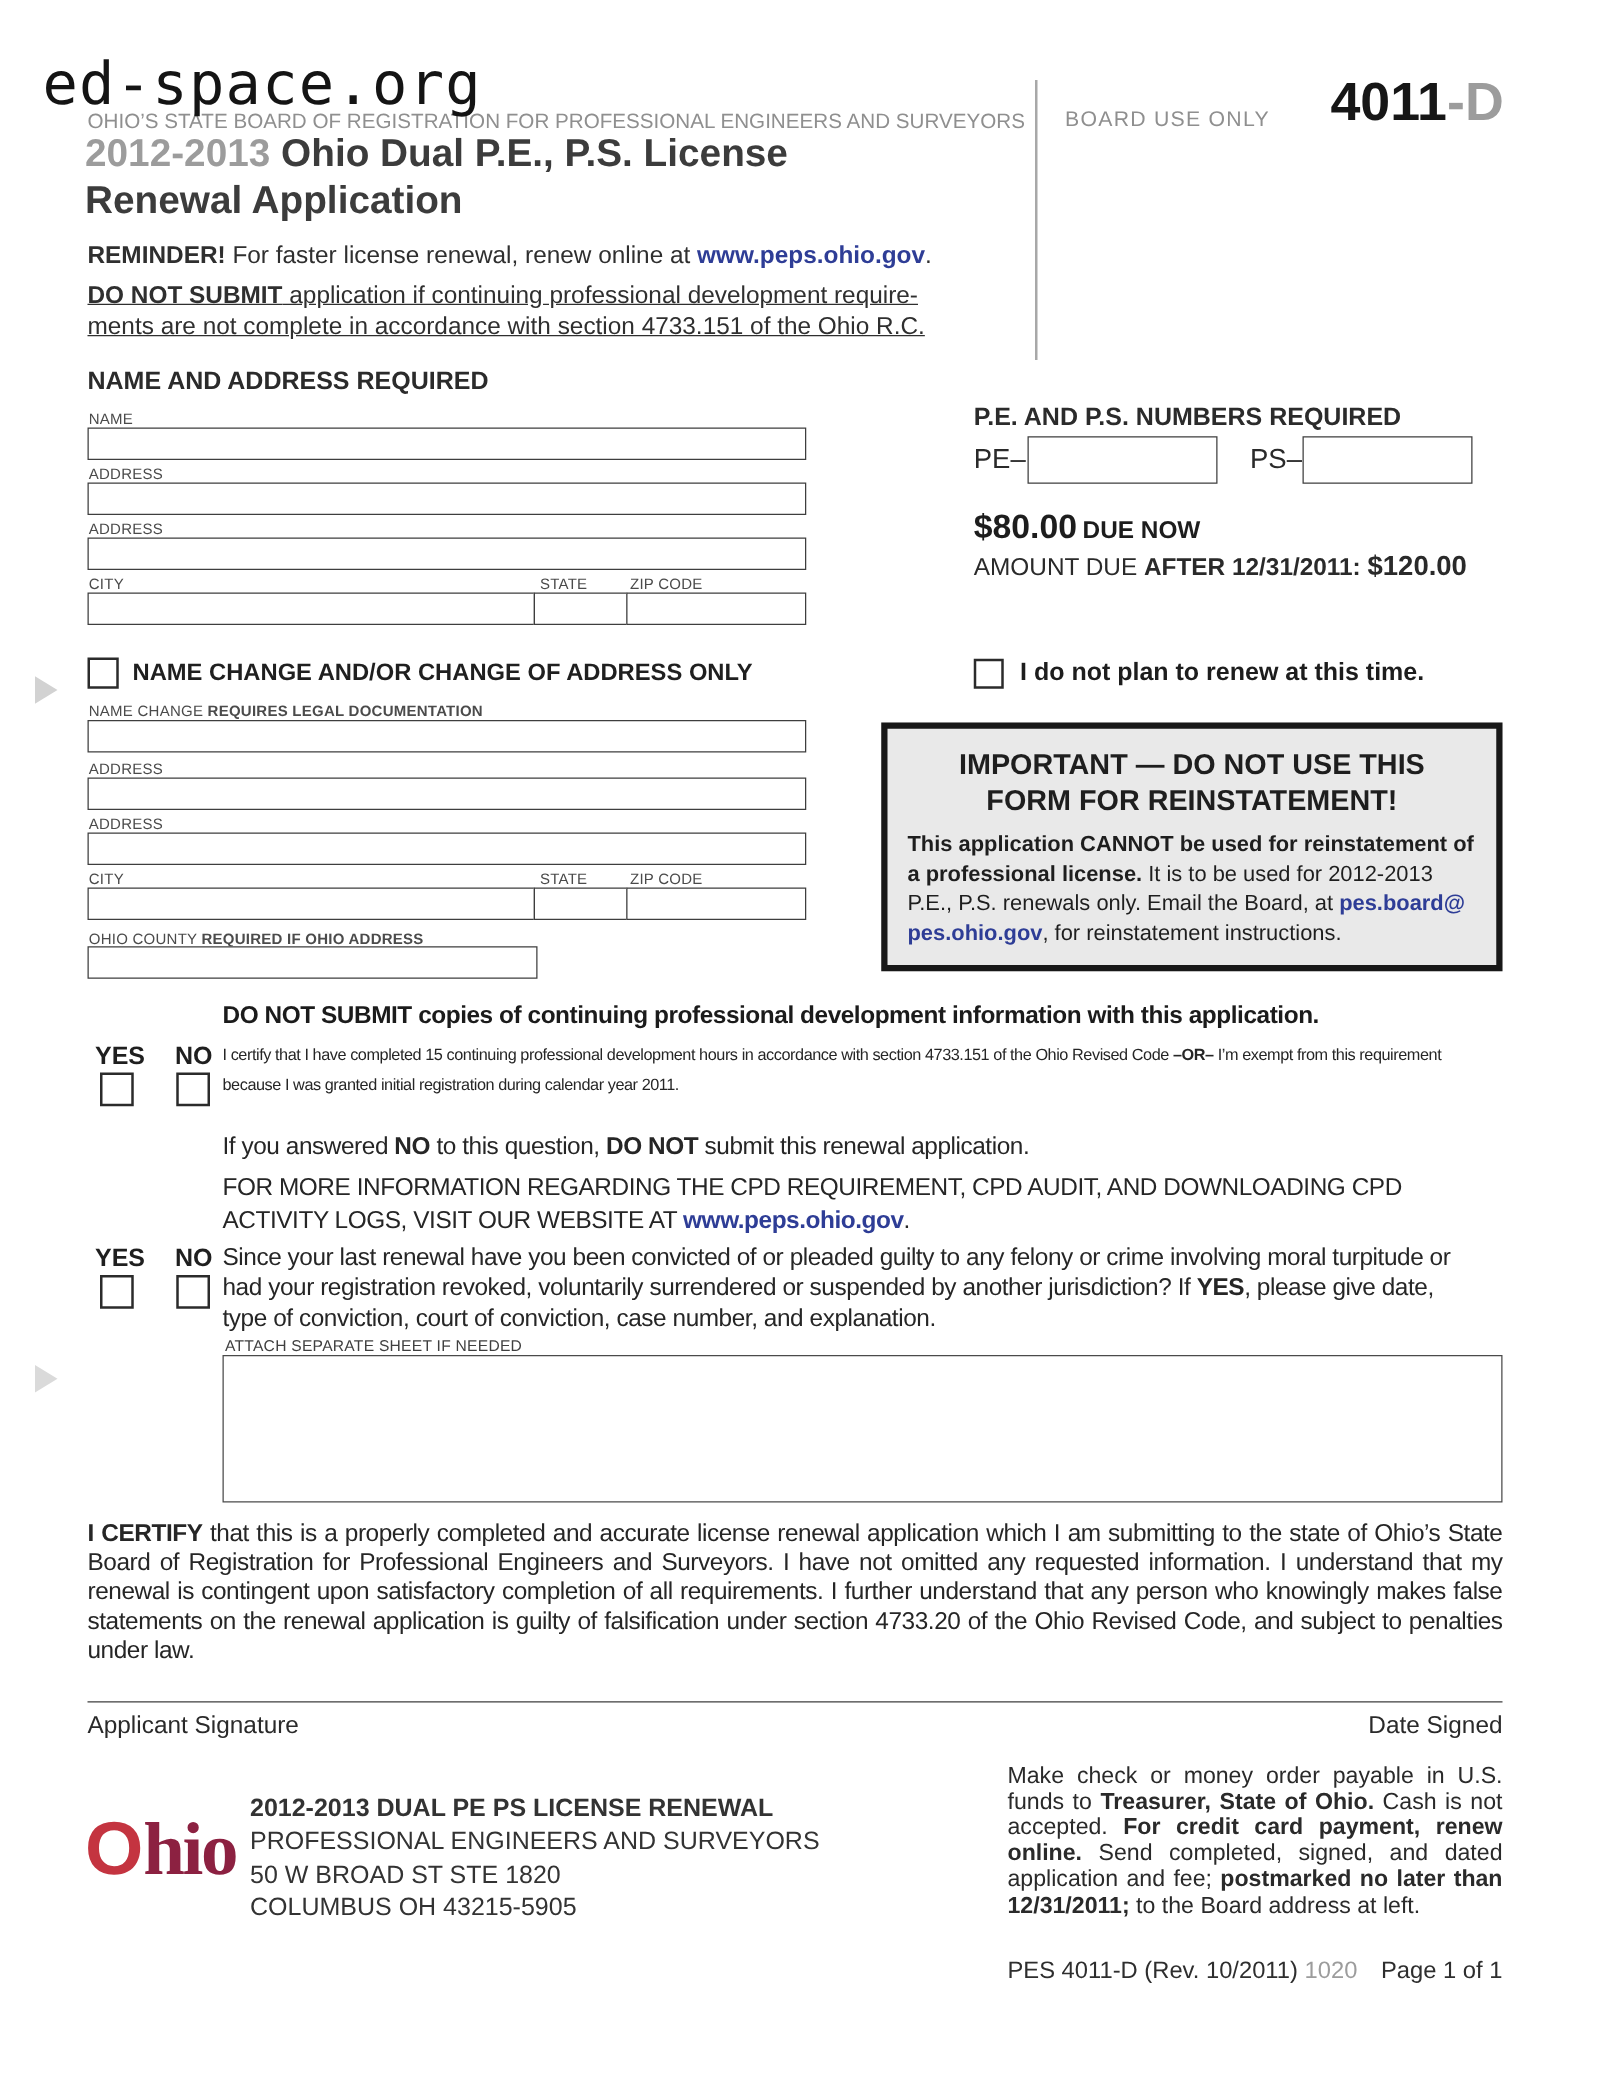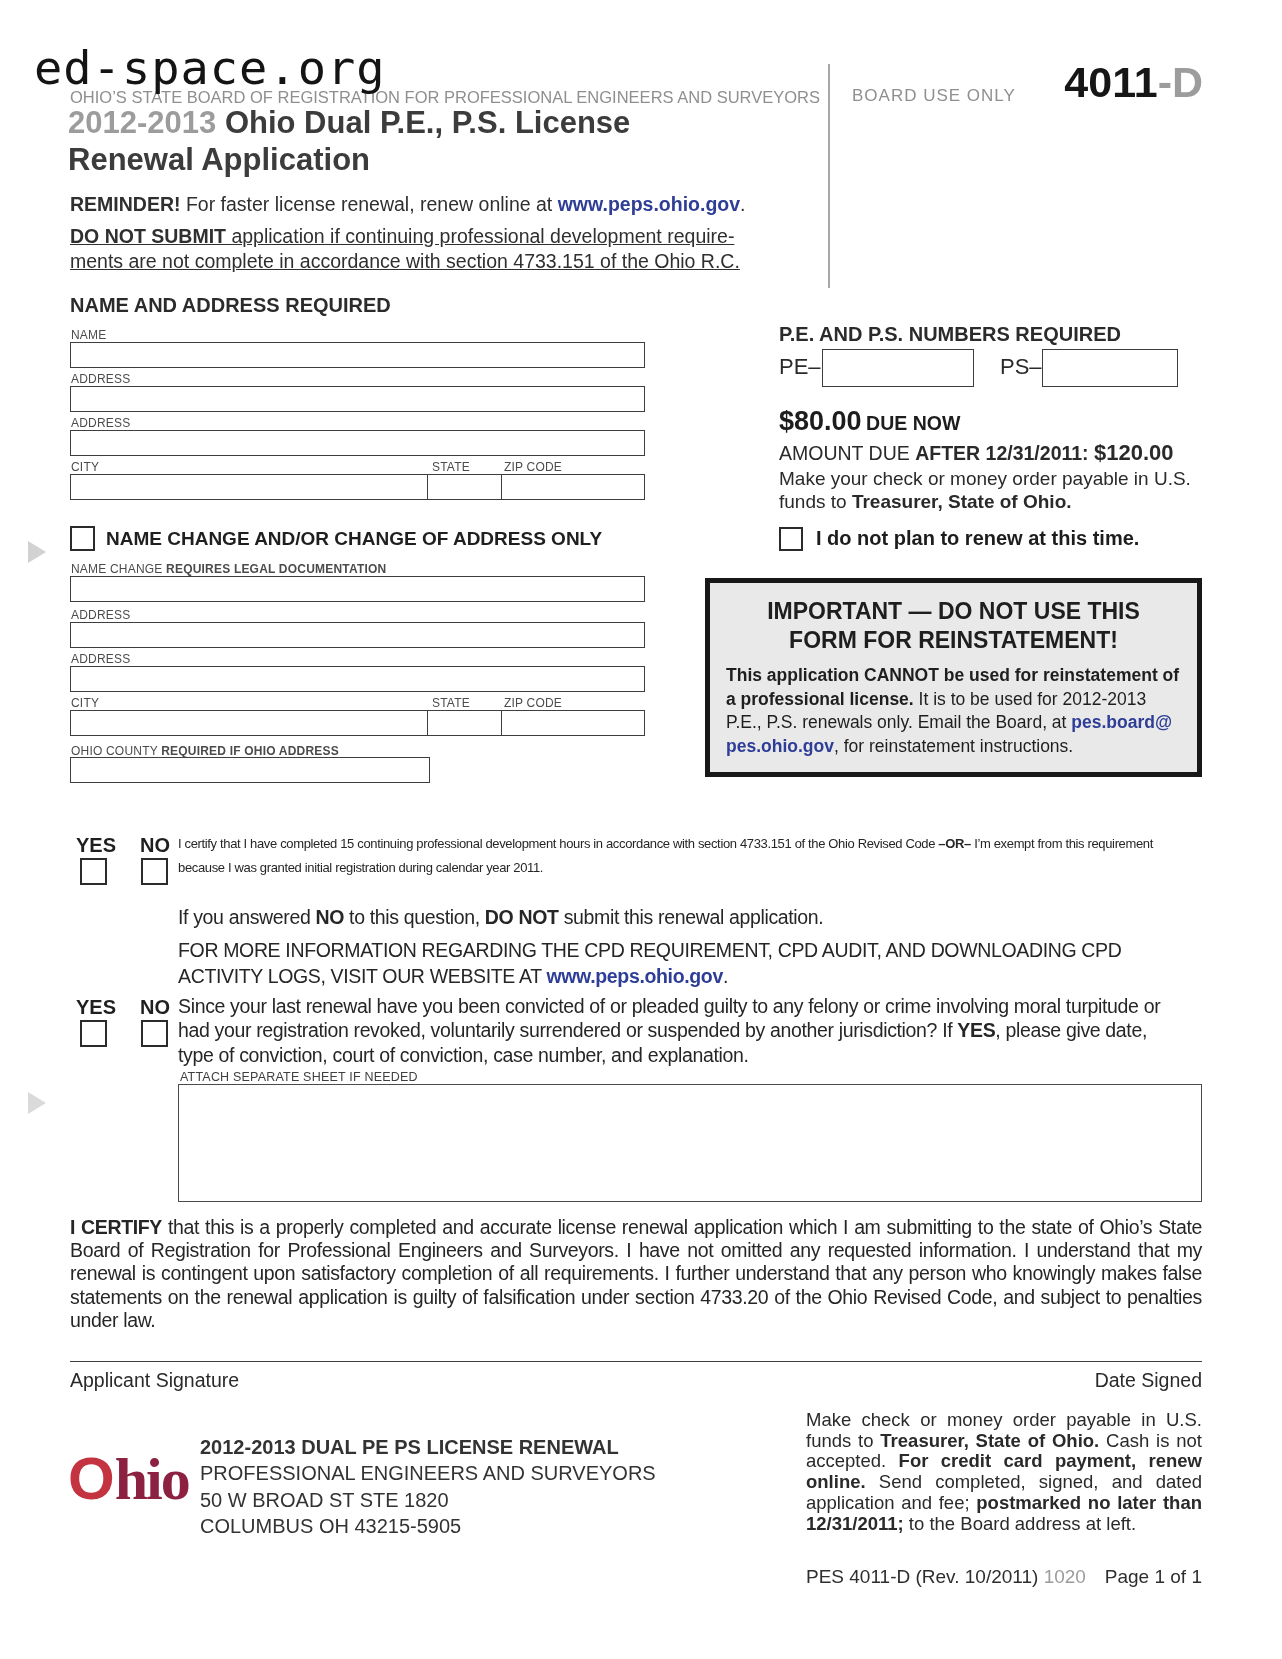--- a/index.html
+++ b/index.html
@@ -108,41 +108,38 @@
   <div class="abs" style="left:1000px; top:354px; font-size:22px; color:#2a2a2a;">PS–</div>
   <input class="abs box" style="left: 1042px; top: 349px; width: 136px; height: 38px;">
 
   <div class="abs" style="left:779px; top:406px; color:#1d1d1d; white-space:nowrap;">
     <span class="b" style="font-size:27px;">$80.00</span>
     <span class="b" style="font-size:19.5px;">DUE NOW</span>
   </div>
   <div class="abs" style="left:779px; top:440px; font-size:19.5px; color:#2a2a2a; white-space:nowrap;">
     <span>AMOUNT DUE </span><span class="b">AFTER 12/31/2011: </span><span class="b" style="font-size:22px;">$120.00</span>
   </div>
-  <div class="abs" style="left:779px; top:467px; width:420px; font-size:19px; line-height:23px; color:#2a2a2a;">
-    <span>Make your check or money order payable in U.S.</span><br>
-    <span>funds to </span><span class="b">Treasurer, State of Ohio.</span>
-  </div>
 
   <span class="abs cb" style="left:779px; top:527px; width:24px; height:24px;"></span>
   <div class="abs b" style="left:816px; top:527px; font-size:20px; color:#1d1d1d; white-space:nowrap;">I do not plan to renew at this time.</div>
 
   <div class="abs imp" style="left:705px; top:578px; width:497px; height:199px;">
     <div class="imp-title">
       <span>IMPORTANT — DO NOT USE THIS</span><br>
       <span>FORM FOR REINSTATEMENT!</span>
     </div>
     <div class="imp-body">
       <span class="b">This application CANNOT be used for reinstatement of a professional license.</span><span> It is to be used for 2012-2013 P.E., P.S. renewals only. Email the Board, at </span><span class="link mail">pes.board@pes.ohio.gov</span><span>, for reinstatement instructions.</span>
     </div>
   </div>
 
   <div class="abs tri" style="left:28px; top:541px;"></div>
   <div class="abs tri" style="left:28px; top:1092px; border-left-color:#dadada;"></div>
 
+  <div class="abs b cond" style="left:178px; top:801px; font-size:19.5px; color:#1b1b1b; white-space:nowrap;">DO NOT SUBMIT copies of continuing professional development information with this application.</div>
 
   <div class="abs yn" style="left:76px; top:834px;">YES</div>
   <div class="abs yn" style="left:140px; top:834px;">NO</div>
   <span class="abs cb" style="left:80px; top:858px; width:27px; height:27px;"></span>
   <span class="abs cb" style="left:141px; top:858px; width:27px; height:27px;"></span>
   <div class="abs cond" style="left:178px; top:832px; width:1002px; font-size:13px; line-height:24.3px; color:#262626;">
     <span>I certify that I have completed 15 continuing professional development hours in accordance with section 4733.151 of the Ohio Revised Code </span><span class="b">–OR–</span><span> I’m exempt from this requirement because I was granted initial registration during calendar year 2011.</span>
   </div>
 
   <div class="abs cond" style="left:178px; top:938px; width:1002px; font-size:19.5px; line-height:25.5px; color:#262626;">

